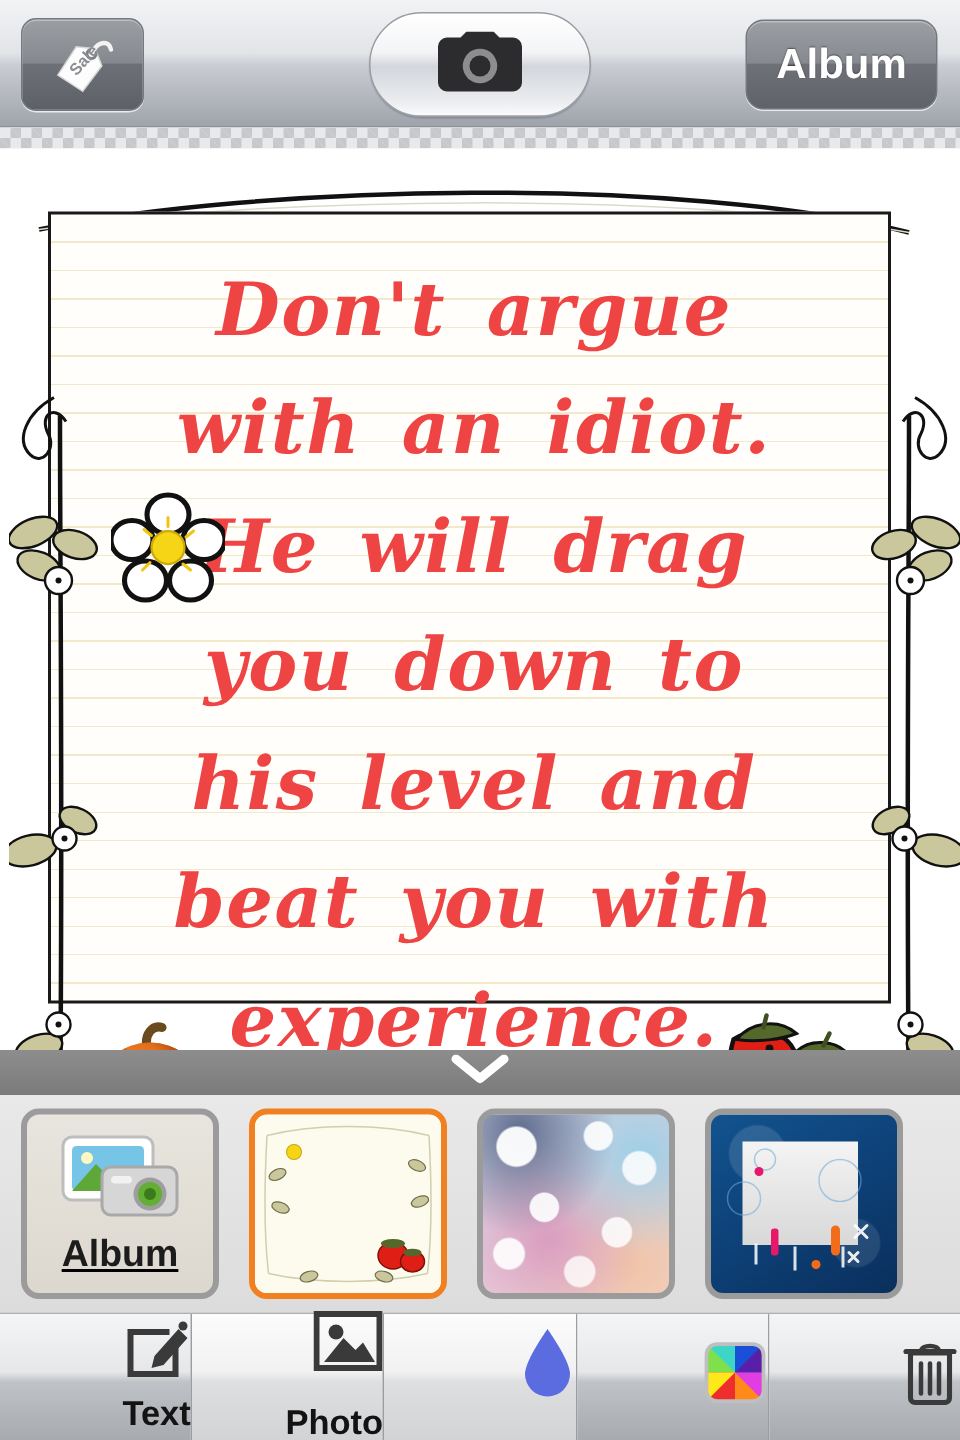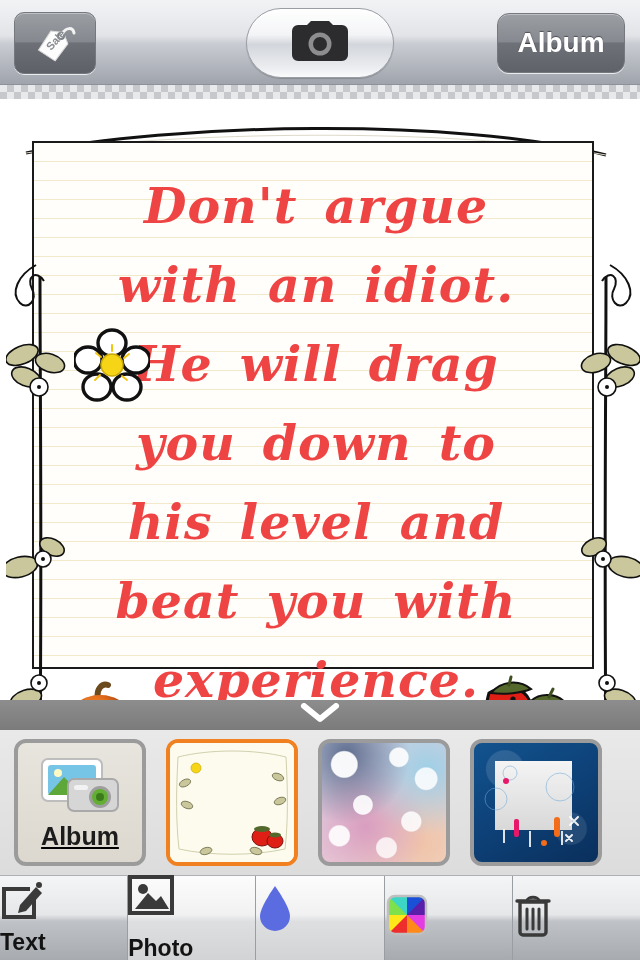--- a/index.html
+++ b/index.html
@@ -150,21 +150,21 @@
     background:linear-gradient(to bottom,#f4f4f4,#d8d8d8);
   }
 
   
   #tools{
     position:absolute; left:0; top:875px; width:640px; height:85px;
     display:flex; border-top:1px solid #aeb0b3;
   }
   .tool{
     flex:1 1 0; position:relative;
-    display:flex; flex-direction:column; align-items:flex-start; justify-content:center; gap:2px;
+    display:flex; flex-direction:column; align-items:flex-end; justify-content:center; gap:2px;
     background:linear-gradient(to bottom,#f4f5f6 0%,#e6e7e9 46%,#bfc2c6 54%,#a7aaaf 100%);
     border-right:1px solid #9a9da1;
   }
   .tool:last-child{ border-right:none; }
   .tool.active{
     background:linear-gradient(to bottom,#fcfcfc 0%,#f1f1f2 46%,#dedfe1 54%,#d2d3d5 100%);
     gap:16px;
   }
   .tool .lbl{ font-size:23px; font-weight:bold; color:#131313; }
 </style>

